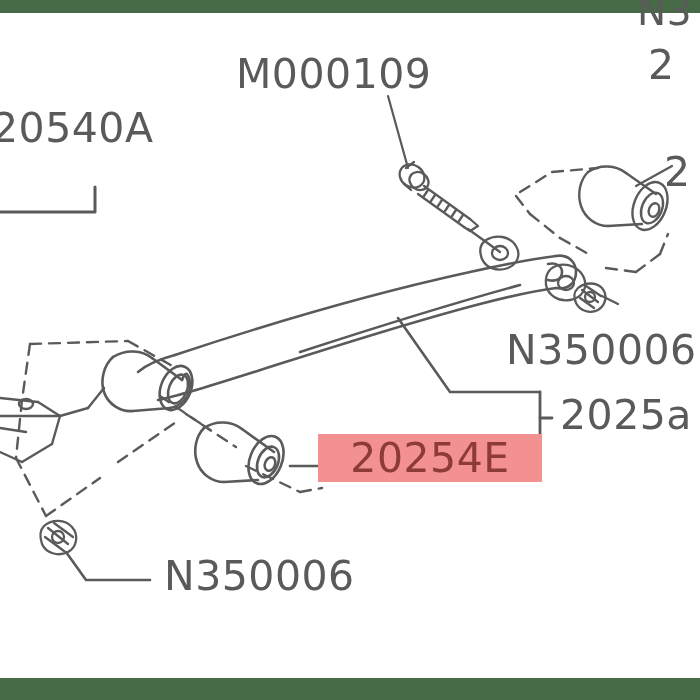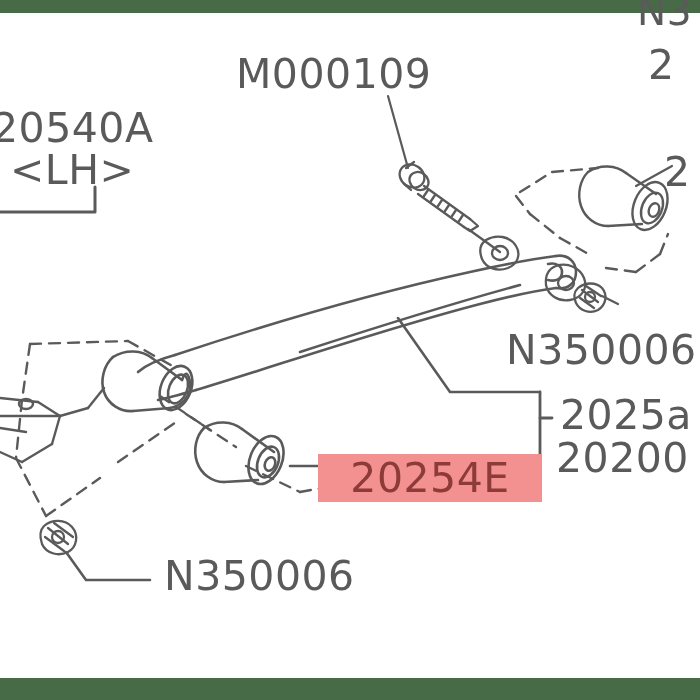--- a/index.html
+++ b/index.html
@@ -42,21 +42,20 @@
   }
   .lbl-xl { font-size: 41px; }
   .lbl-lg { font-size: 39px; }
 
   .highlight-box {
     position: absolute;
     background: #f39190;
     display: flex;
     align-items: center;
     justify-content: center;
-    margin-top: 20px;
   }
   .highlight-text {
     font-family: "DejaVu Sans", sans-serif;
     font-size: 41px;
     color: #8d3b38;
     white-space: pre;
     letter-spacing: 0.5px;
   }
 </style>
 </head>
@@ -229,35 +228,33 @@
       <g stroke-width="2.8">
         <path d="M540 392 L540 466 L528 466"></path>
         <path d="M540 418 L552 418"></path>
       </g>
 
     </g>
   </svg>
 
   <div class="part-label lbl-xl" style="left:-8px; top:108px;">20540A</div>
 
-  <div class="part-label lbl-xl" style="left:10px; top:150px;">&lt;LH&gt;</div>
 
   <div class="part-label lbl-xl" style="left:222px; top:54px;margin-left:14px;">M000109</div>
 
   <div class="part-label lbl-lg" style="left:637px; top:-8px;">N3</div>
 
   <div class="part-label lbl-xl" style="left:648px; top:45px;">2</div>
 
   <div class="part-label lbl-xl" style="left:664px; top:152px;">2</div>
 
   <div class="part-label lbl-xl" style="left:506px; top:330px;">N350006</div>
 
   <div class="part-label lbl-xl" style="left:560px; top:395px;">2025a</div>
 
-  <div class="part-label lbl-xl" style="left:556px; top:438px;">20200</div>
 
   <div class="part-label lbl-xl" style="left:164px; top:556px;">N350006</div>
 
   <div class="highlight-box" style="left:318px; top:434px; width:224px; height:48px;">
     <span class="highlight-text">20254E</span>
   </div>
 
   <div class="letterbox" id="bar-bottom"></div>
 
 </div>

